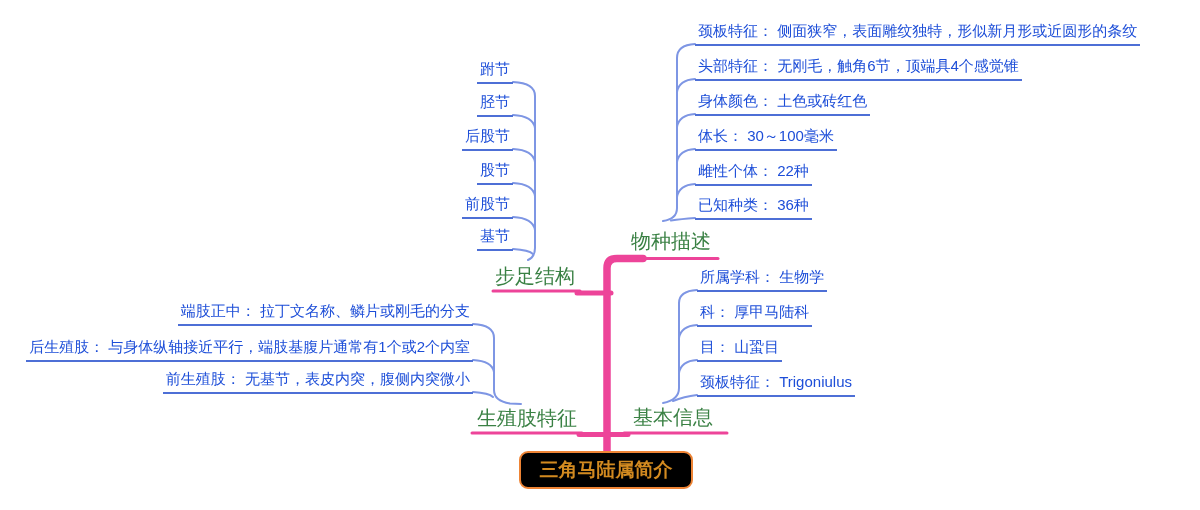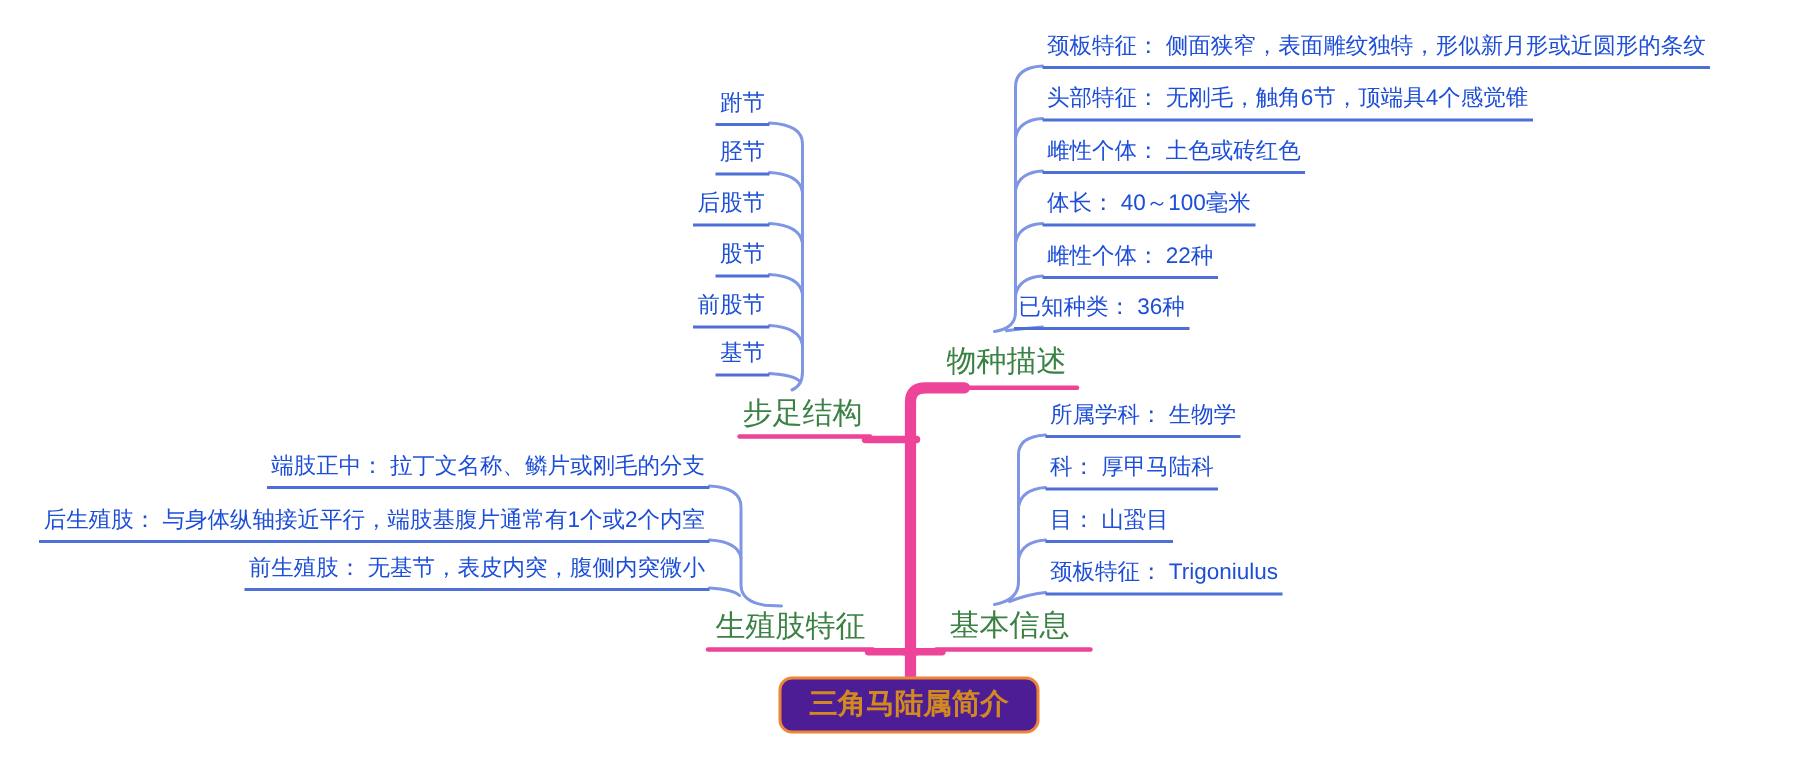--- a/index.html
+++ b/index.html
@@ -25,21 +25,21 @@
     white-space:nowrap;
     font-size:20px;
     line-height:21px;
     color:#3A8144;
     text-align:center;
   }
   .root-node{
     position:absolute;
     left:519px;top:451px;
     width:170px;height:34px;
-    background:#4c1d95;
+    background:#000000;
     border:2px solid #EE8435;
     border-radius:9px;
     text-align:center;
     line-height:34px;
     font-size:19px;
     font-weight:bold;
     color:#D28A20;
     white-space:nowrap;
   }
 </style>
@@ -91,24 +91,24 @@
   <div class="item" style="right:687px;top:59px">跗节</div>
   <div class="item" style="right:687px;top:92px">胫节</div>
   <div class="item" style="right:687px;top:126px">后股节</div>
   <div class="item" style="right:687px;top:160px">股节</div>
   <div class="item" style="right:687px;top:194px">前股节</div>
   <div class="item" style="right:687px;top:226px">基节</div>
   <div class="branch-label" style="left:495px;top:266px">步足结构</div>
 
   <div class="item" style="left:695px;top:21px">颈板特征： 侧面狭窄，表面雕纹独特，形似新月形或近圆形的条纹</div>
   <div class="item" style="left:695px;top:56px">头部特征： 无刚毛，触角6节，顶端具4个感觉锥</div>
-  <div class="item" style="left:695px;top:91px">雌性个体： 土色或砖红色</div>
-  <div class="item" style="left:695px;top:126px">体长： 40～100毫米</div>
+  <div class="item" style="left:695px;top:91px">身体颜色： 土色或砖红色</div>
+  <div class="item" style="left:695px;top:126px">体长： 30～100毫米</div>
   <div class="item" style="left:695px;top:161px">雌性个体： 22种</div>
-  <div class="item" style="left:676px;top:195px">已知种类： 36种</div>
+  <div class="item" style="left:695px;top:195px">已知种类： 36种</div>
   <div class="branch-label" style="left:631px;top:231px">物种描述</div>
 
   <div class="item" style="right:727px;top:301px">端肢正中： 拉丁文名称、鳞片或刚毛的分支</div>
   <div class="item" style="right:727px;top:337px">后生殖肢： 与身体纵轴接近平行，端肢基腹片通常有1个或2个内室</div>
   <div class="item" style="right:727px;top:369px">前生殖肢： 无基节，表皮内突，腹侧内突微小</div>
   <div class="branch-label" style="left:477px;top:408px">生殖肢特征</div>
 
   <div class="item" style="left:697px;top:302px">科： 厚甲马陆科</div>
   <div class="item" style="left:697px;top:267px">所属学科： 生物学</div>
   <div class="item" style="left:697px;top:337px">目： 山蛩目</div>

